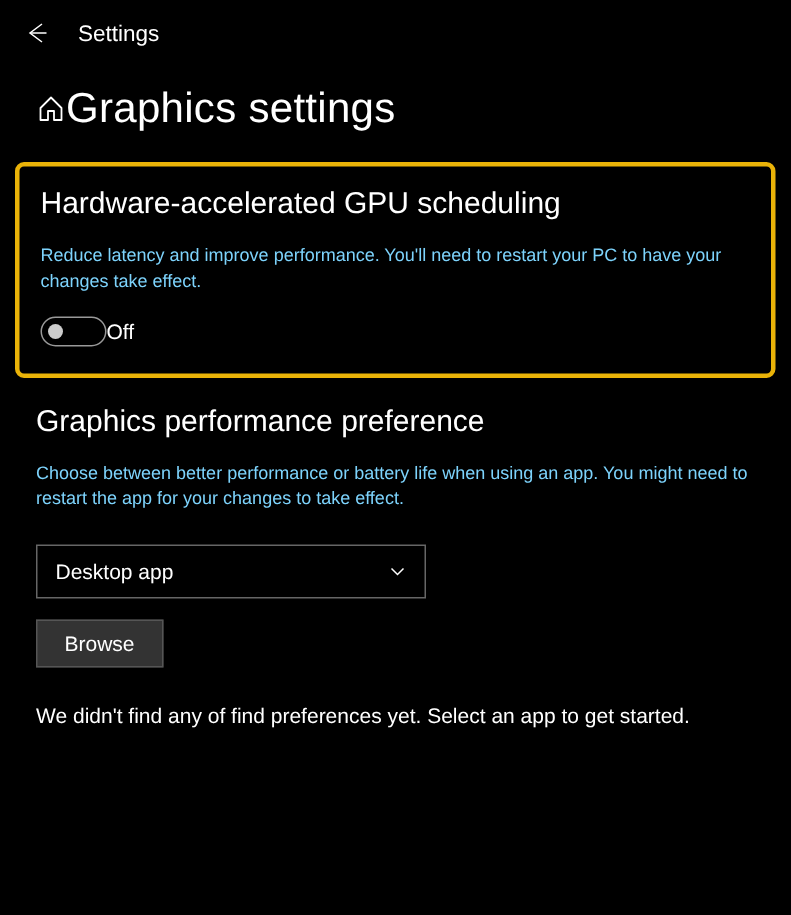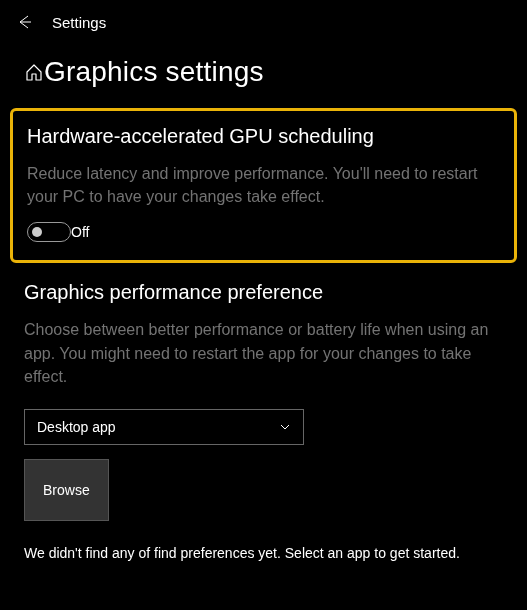--- a/index.html
+++ b/index.html
@@ -60,24 +60,24 @@
       border-radius: 6px;
       padding: 14px 14px 18px 14px;
       margin: 0 -14px 18px -14px;
     }
     .section-title {
       font-size: 20px;
       font-weight: 400;
       margin-bottom: 14px;
     }
     .section-desc {
-      font-size: 16px;
+      font-size: 12px;
       line-height: 1.45;
       margin-bottom: 14px;
-      color: #737373;
+      color: #7dd3fc;
     }
     .toggle-row {
       display: flex;
       align-items: center;
     }
     .toggle {
       width: 44px;
       height: 20px;
       border: 1px solid #999;
       border-radius: 10px;
@@ -99,21 +99,21 @@
     }
     .section {
       margin-bottom: 21px;
     }
     .label {
       font-size: 14px;
       display: block;
       margin-bottom: 8px;
     }
     .select-box {
-      width: 280px;
+      width: 260px;
       height: 36px;
       border: 1px solid #666;
       background: #000;
       display: flex;
       align-items: center;
       justify-content: space-between;
       padding: 0 12px;
       font-size: 14px;
       cursor: pointer;
       margin-bottom: 14px;
@@ -122,21 +122,21 @@
       width: 12px;
       height: 12px;
       display: flex;
       align-items: center;
       justify-content: center;
     }
     .browse-btn {
       background: #333;
       border: 1px solid #555;
       color: #fff;
-      padding: 22px 18px;
+      padding: 7px 18px;
       font-size: 14px;
       cursor: pointer;
       font-family: inherit;
     }
     .footer-text {
       font-size: 14px;
       line-height: 1.45;
       margin-top: 22px;
     }
   </style>

